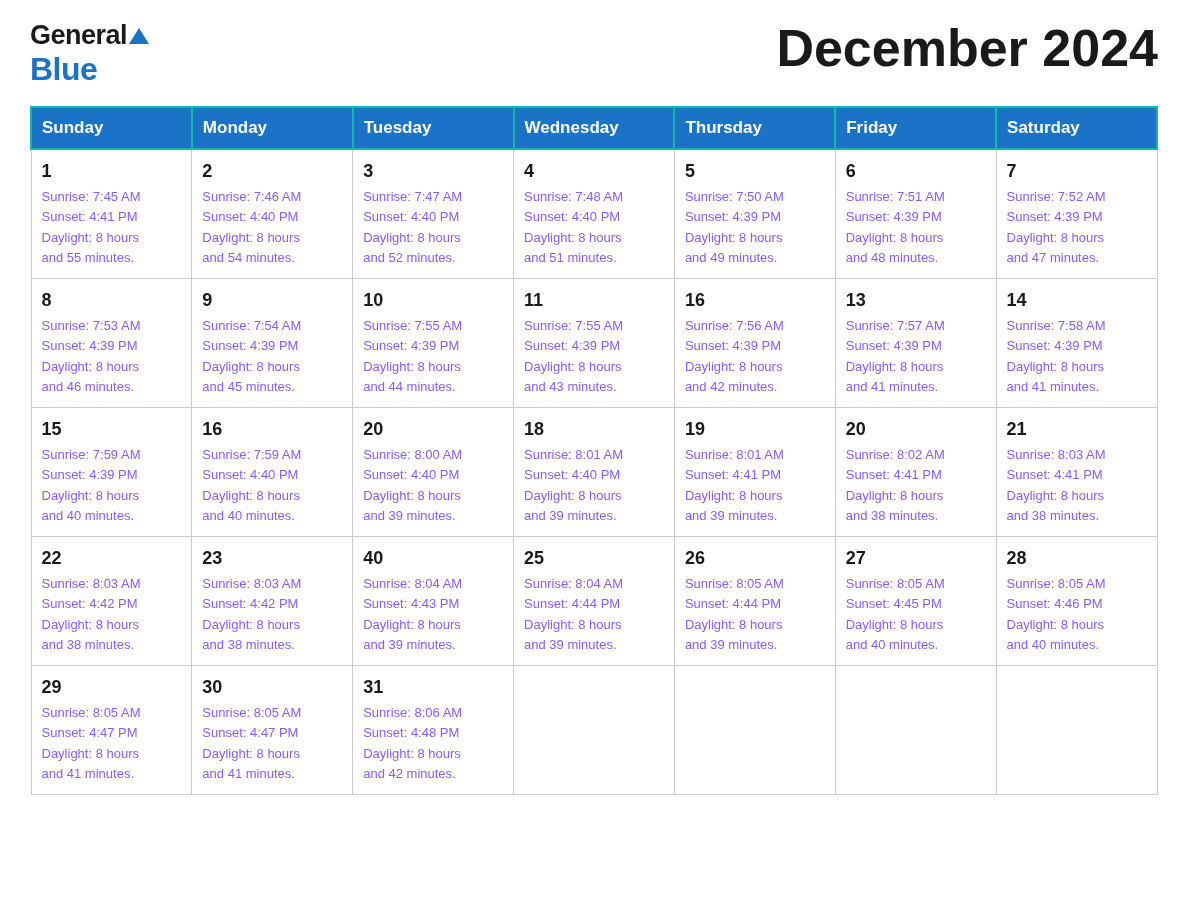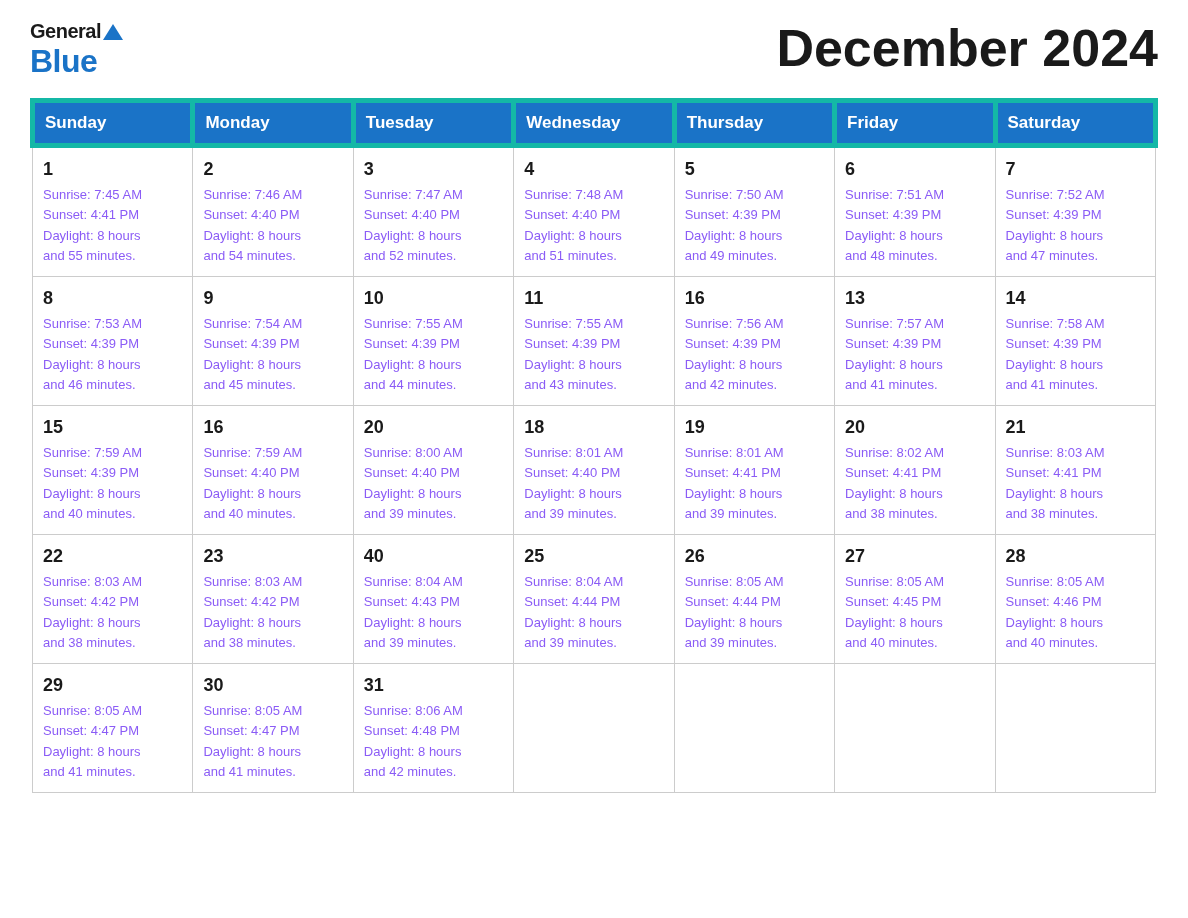--- a/index.html
+++ b/index.html
@@ -15,21 +15,21 @@
       align-items: flex-start;
       justify-content: space-between;
       margin-bottom: 18px;
     }
     .logo {
       display: flex;
       flex-direction: column;
       align-items: flex-start;
     }
     .logo-general {
-      font-size: 20px;
+      font-size: 27px;
       font-weight: bold;
       color: #1a1a1a;
       letter-spacing: -0.5px;
     }
     .logo-blue {
       font-size: 32px;
       font-weight: bold;
       color: #1a73c7;
       letter-spacing: -0.5px;
     }
@@ -68,21 +68,21 @@
       border-collapse: collapse;
       table-layout: fixed;
     }
     thead th {
       background-color: #1a73c7;
       color: white;
       font-size: 17px;
       font-weight: bold;
       padding: 10px 10px;
       text-align: left;
-      border: 5px solid #14b8a6;
+      border: 2px solid #14b8a6;
     }
     tbody td {
       vertical-align: top;
       padding: 8px 10px 10px 10px;
       border: 1px solid #ccc;
       font-size: 13.5px;
       color: #222;
       line-height: 1.5;
       height: 100px;
     }

